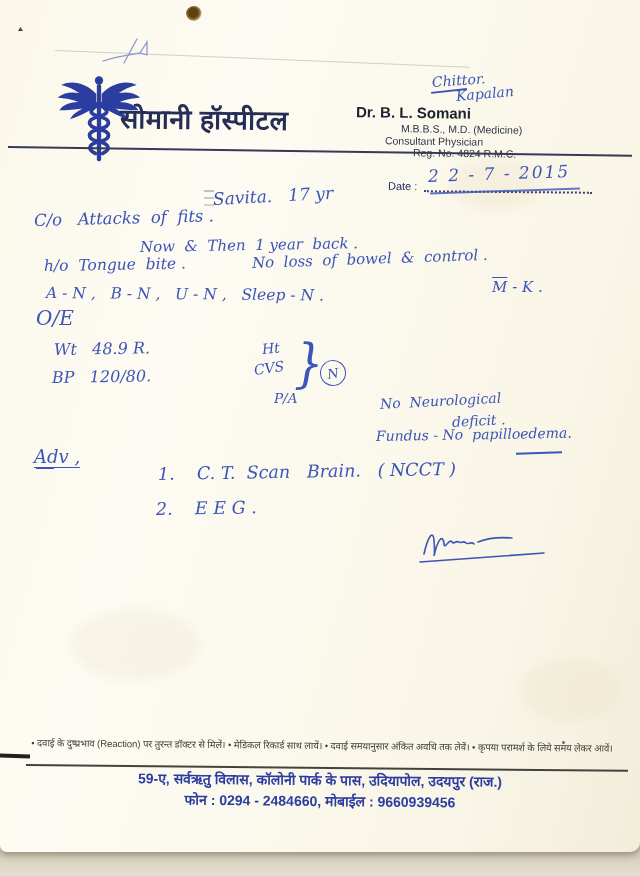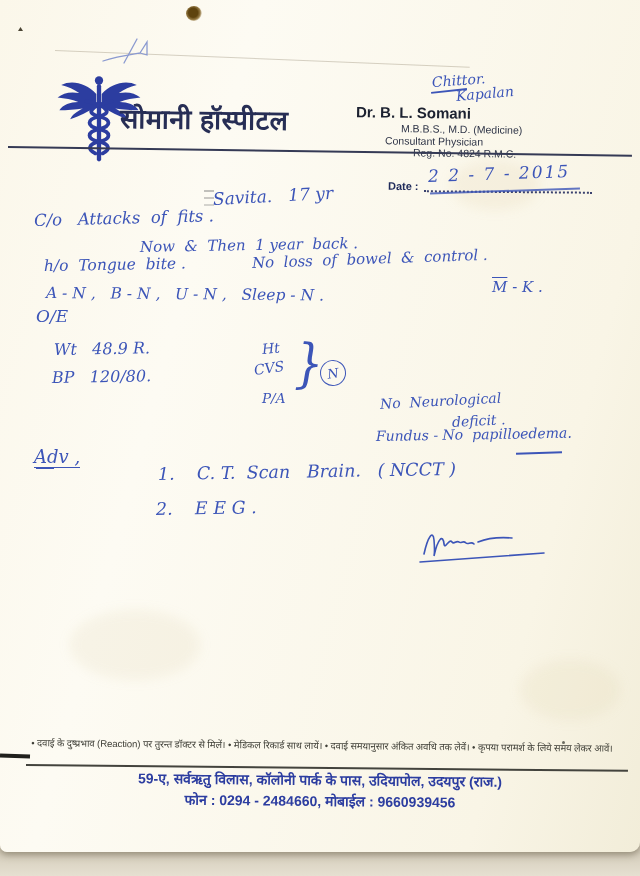--- a/index.html
+++ b/index.html
@@ -31,47 +31,47 @@
   .dr-name{position:absolute;left:356px;top:104px;font-size:15px;font-weight:700;color:#1c2130;
         transform:rotate(.8deg);white-space:pre;}
   .dr-cred{position:absolute;left:401px;top:123px;font-size:10.5px;font-weight:500;color:#2e3447;
         transform:rotate(.8deg);white-space:pre;}
   .dr-desig{position:absolute;left:385px;top:135px;font-size:10.5px;font-weight:500;color:#2e3447;
         transform:rotate(.8deg);white-space:pre;}
   .dr-reg{position:absolute;left:413px;top:147px;font-size:10.5px;font-weight:500;color:#2e3447;
         transform:rotate(.8deg);white-space:pre;}
   .header-rule{position:absolute;left:8px;top:146px;width:624px;height:2px;background:#353a55;
         transform:rotate(.8deg);transform-origin:left center;}
-  .date-label{position:absolute;left:388px;top:180px;font-size:11px;font-weight:700;color:#1e2a5a;
+  .date-label{position:absolute;left:388px;top:180px;font-size:11px;font-weight:400;color:#1e2a5a;
         transform:rotate(.6deg);white-space:pre;}
   .date-dots{position:absolute;left:424px;top:172px;width:168px;height:19px;
         border-bottom:2px dotted #3a416e;transform:rotate(.5deg);}
   
   .hw{position:absolute;font-family:"DejaVu Serif",serif;font-style:italic;color:#3c55b8;
         white-space:pre;transform-origin:left center;}
   .hw-date{left:428px;top:166px;font-size:17px;letter-spacing:2px;transform:rotate(-2deg);}
   .date-underline{position:absolute;left:430px;top:190px;width:150px;height:2px;background:#3c55b8;
         transform:rotate(-2deg);opacity:.8;}
   .place1{left:432px;top:74px;font-size:14px;transform:rotate(-4deg);}
   .place1-underline{position:absolute;left:431px;top:90px;width:36px;height:1.5px;background:#3c55b8;
         transform:rotate(-6deg);}
   .place2{left:456px;top:88px;font-size:14px;transform:rotate(-5deg);}
   .l-patient{left:213px;top:189px;font-size:17px;transform:rotate(-3deg);}
   .l-complaint{left:34px;top:211px;font-size:16.5px;transform:rotate(-1.5deg);}
   .l-onset{left:140px;top:238px;font-size:15px;transform:rotate(-1deg);}
   .l-tongue{left:44px;top:257px;font-size:15.5px;transform:rotate(-1deg);}
   .l-bowel{left:252px;top:254px;font-size:15px;transform:rotate(-2deg);}
   .l-systems{left:46px;top:284px;font-size:15.5px;transform:rotate(.5deg);}
   .l-menses{left:492px;top:278px;font-size:15px;}
-  .l-oe{left:36px;top:306px;font-size:17px;}
+  .l-oe{left:36px;top:306px;font-size:20px;}
   .l-weight{left:54px;top:340px;font-size:16px;transform:rotate(-1deg);}
   .l-bp{left:52px;top:368px;font-size:16px;transform:rotate(-1deg);}
   .l-ht{left:262px;top:341px;font-size:14px;transform:rotate(-5deg);}
   .l-cvs{left:254px;top:362px;font-size:14px;transform:rotate(-8deg);}
-  .l-pa{left:262px;top:390px;font-size:13.5px;}
+  .l-pa{left:274px;top:390px;font-size:13.5px;}
   .l-brace{left:294px;top:336px;font-size:46px;transform:scaleY(1.15);}
   .circle-n{position:absolute;left:320px;top:360px;width:24px;height:24px;border:1.6px solid #3c55b8;
         border-radius:50%;display:flex;align-items:center;justify-content:center;
         font-family:"DejaVu Serif",serif;font-style:italic;font-size:13px;color:#3c55b8;
         transform:rotate(-8deg);}
   .l-neuro1{left:380px;top:396px;font-size:14px;transform:rotate(-3deg);}
   .l-neuro2{left:452px;top:414px;font-size:14px;transform:rotate(-3deg);}
   .l-fundus{left:376px;top:428px;font-size:14px;transform:rotate(-1deg);}
   .dash-over{position:absolute;left:516px;top:452px;width:46px;height:2px;background:#3c55b8;
         transform:rotate(-2deg);}

